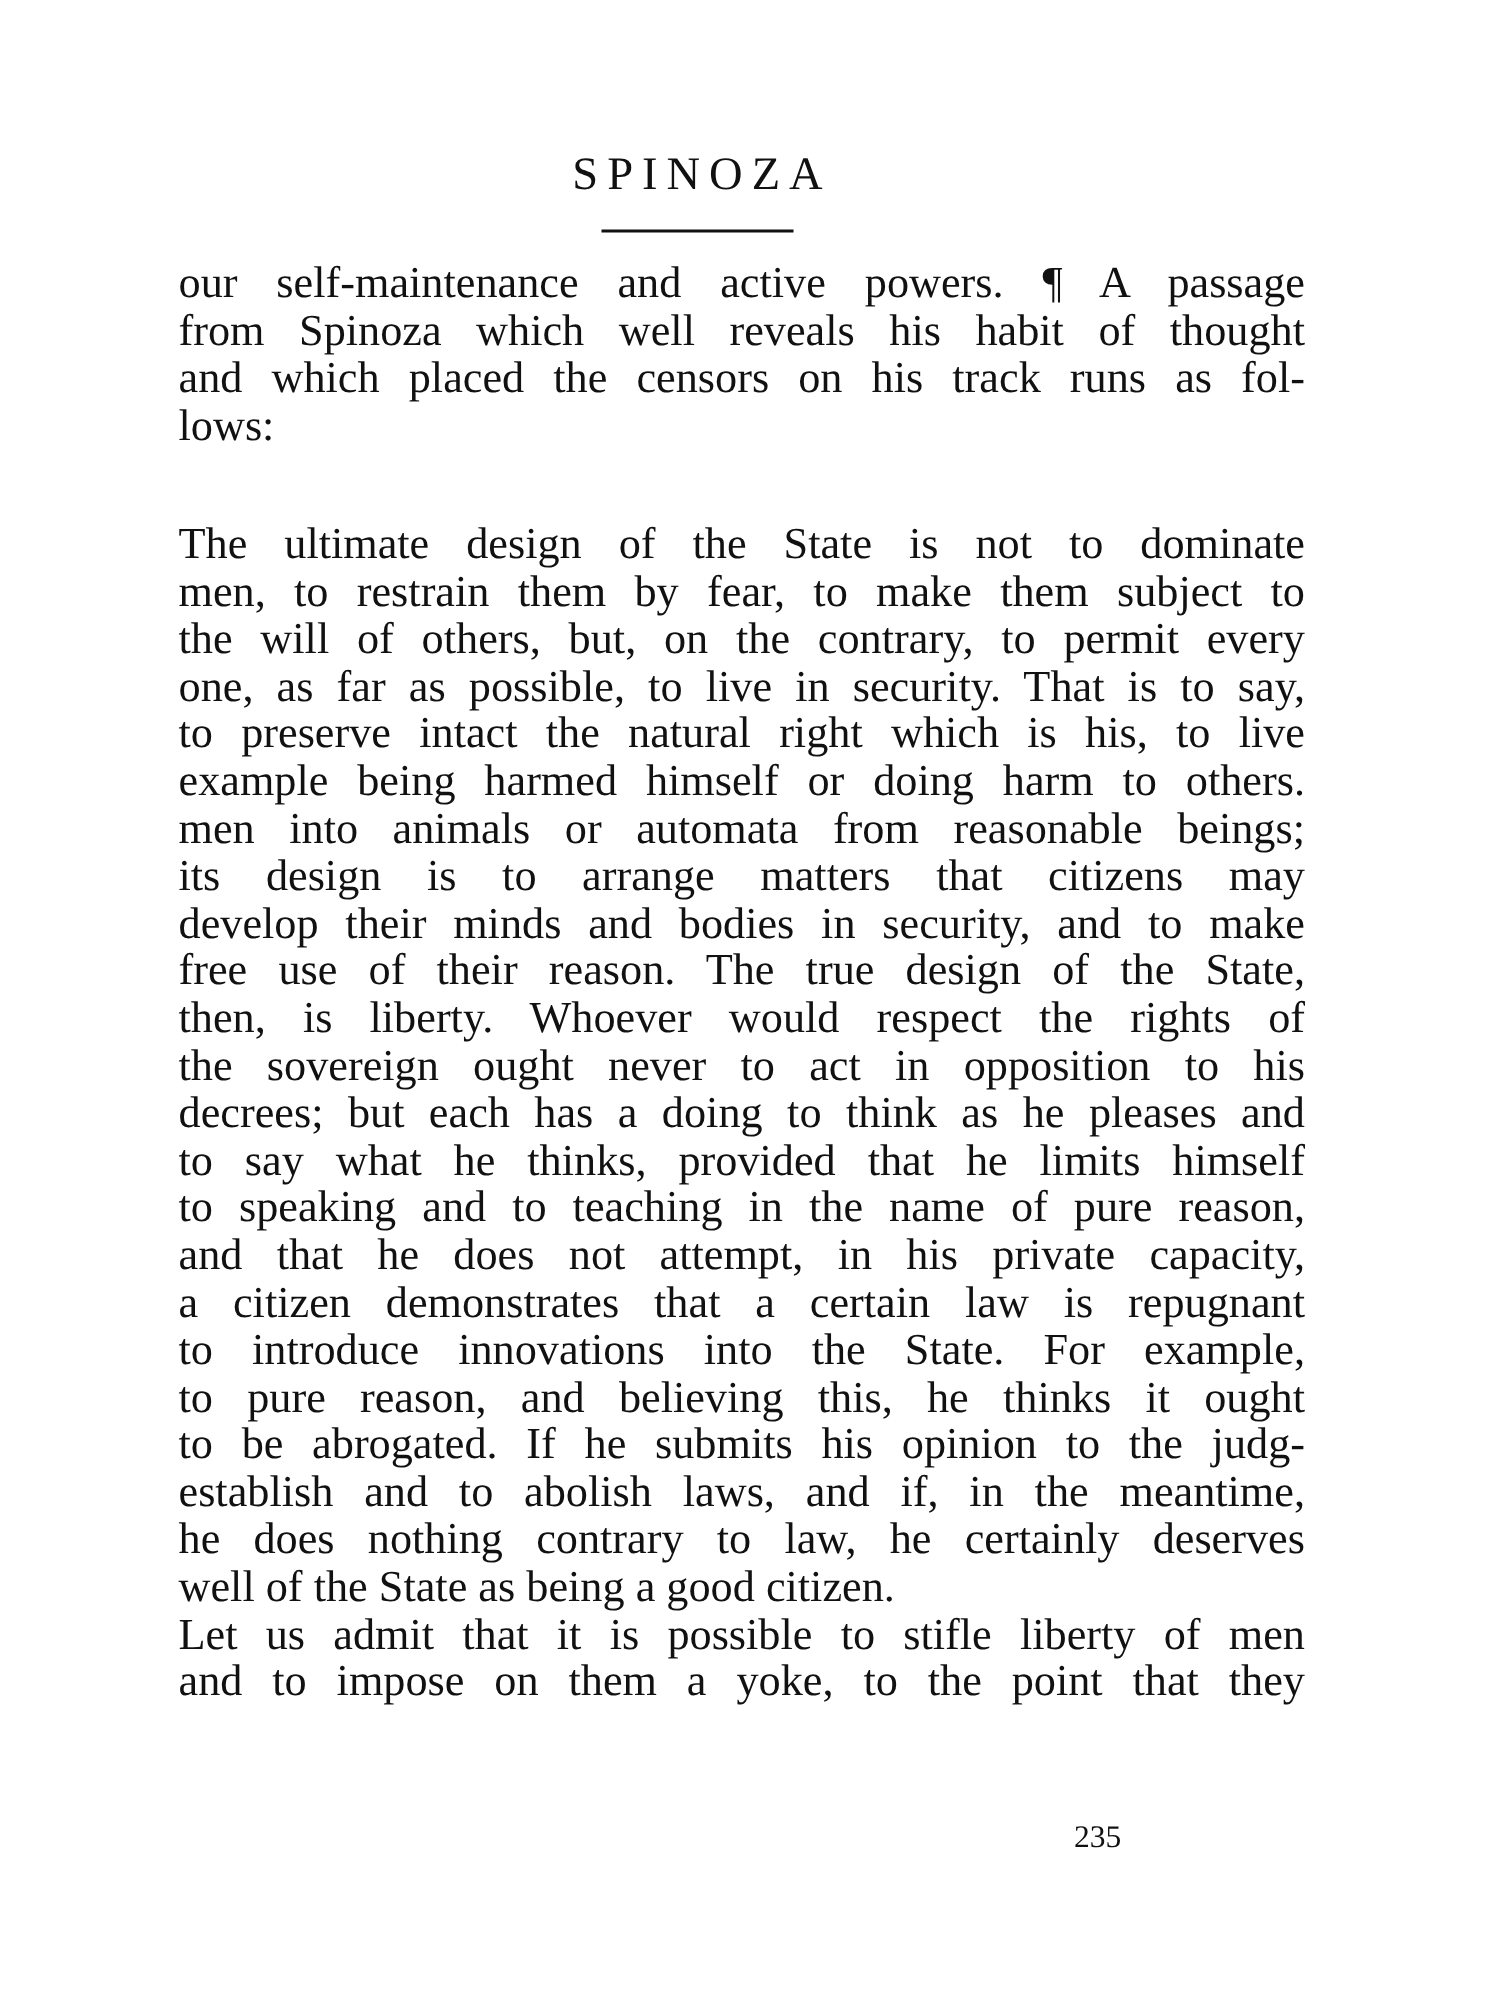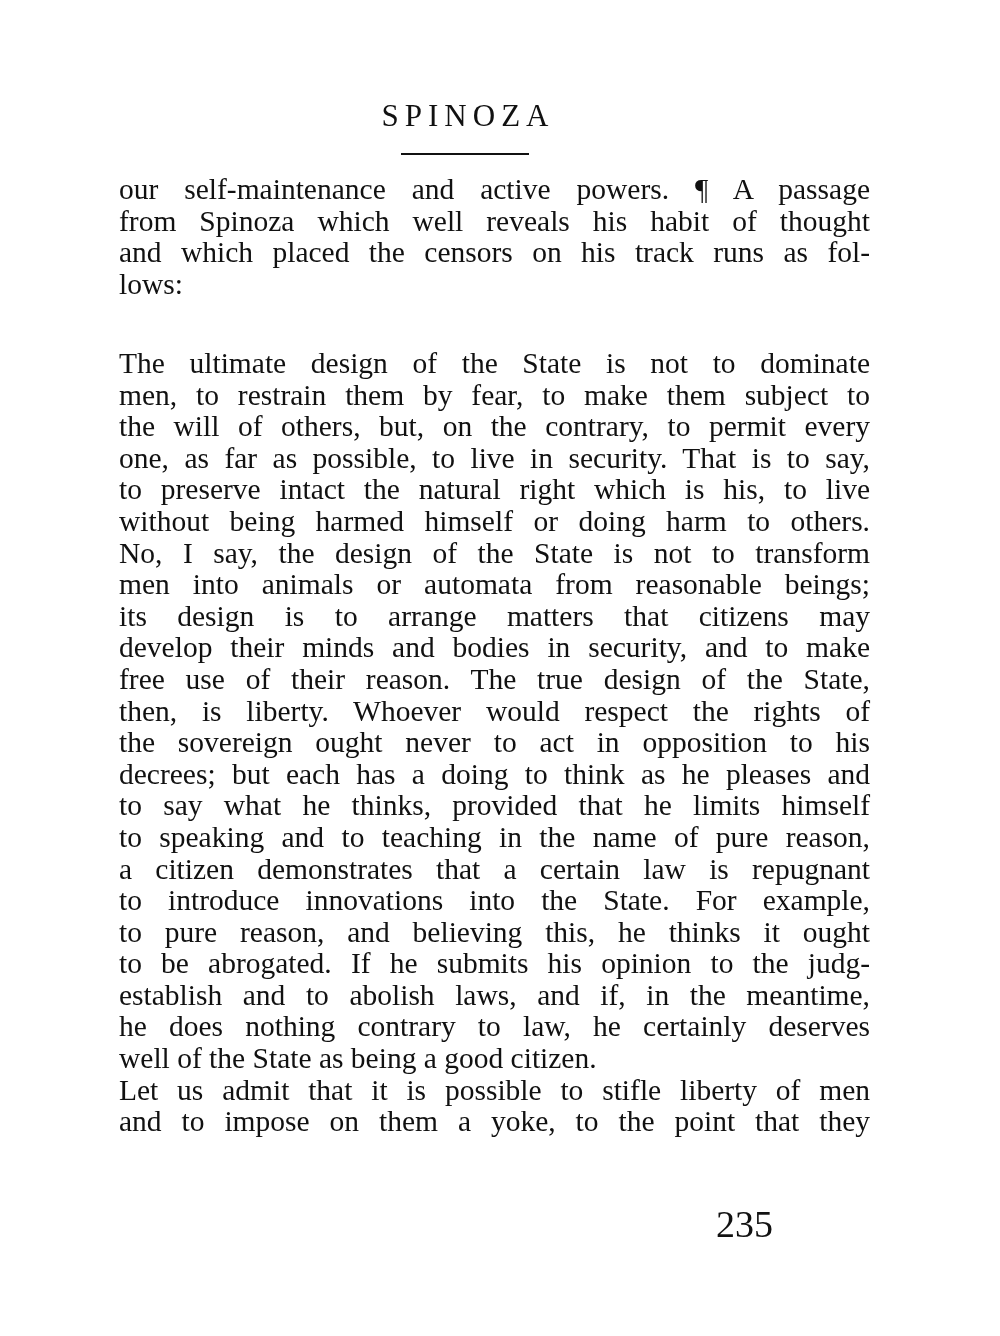--- a/index.html
+++ b/index.html
@@ -60,21 +60,21 @@
       text-align-last: justify;
       height: 31.6px;
     }
     .line.last {
       text-align-last: left;
     }
     .folio {
       position: absolute;
       top: 1206px;
       left: 716px;
-      font-size: 38px;
+      font-size: 21px;
       line-height: 36px;
     }
   </style>
 </head>
 <body>
 
 <div class="page">
 
   <div class="running-head">SPINOZA</div>
   <div class="head-rule"></div>
@@ -85,31 +85,31 @@
     <span class="line">and which placed the censors on his track runs as fol-</span>
     <span class="line last">lows:</span>
   </div>
 
   <div class="body-text quote">
     <span class="line">The ultimate design of the State is not to dominate</span>
     <span class="line">men, to restrain them by fear, to make them subject to</span>
     <span class="line">the will of others, but, on the contrary, to permit every</span>
     <span class="line">one, as far as possible, to live in security. That is to say,</span>
     <span class="line">to preserve intact the natural right which is his, to live</span>
-    <span class="line">without being harmed himself or doing harm to others.</span>
-    <span class="line">No, I say, the design of the State is not to transform</span>
+    <span class="line">example being harmed himself or doing harm to others.</span>
     <span class="line">men into animals or automata from reasonable beings;</span>
     <span class="line">its design is to arrange matters that citizens may</span>
     <span class="line">develop their minds and bodies in security, and to make</span>
     <span class="line">free use of their reason. The true design of the State,</span>
     <span class="line">then, is liberty. Whoever would respect the rights of</span>
     <span class="line">the sovereign ought never to act in opposition to his</span>
     <span class="line">decrees; but each has a doing to think as he pleases and</span>
     <span class="line">to say what he thinks, provided that he limits himself</span>
     <span class="line">to speaking and to teaching in the name of pure reason,</span>
+    <span class="line">and that he does not attempt, in his private capacity,</span>
     <span class="line">a citizen demonstrates that a certain law is repugnant</span>
     <span class="line">to introduce innovations into the State. For example,</span>
     <span class="line">to pure reason, and believing this, he thinks it ought</span>
     <span class="line">to be abrogated. If he submits his opinion to the judg-</span>
     <span class="line">establish and to abolish laws, and if, in the meantime,</span>
     <span class="line">he does nothing contrary to law, he certainly deserves</span>
     <span class="line last">well of the State as being a good citizen.</span>
     <span class="line">Let us admit that it is possible to stifle liberty of men</span>
     <span class="line">and to impose on them a yoke, to the point that they</span>
   </div>

